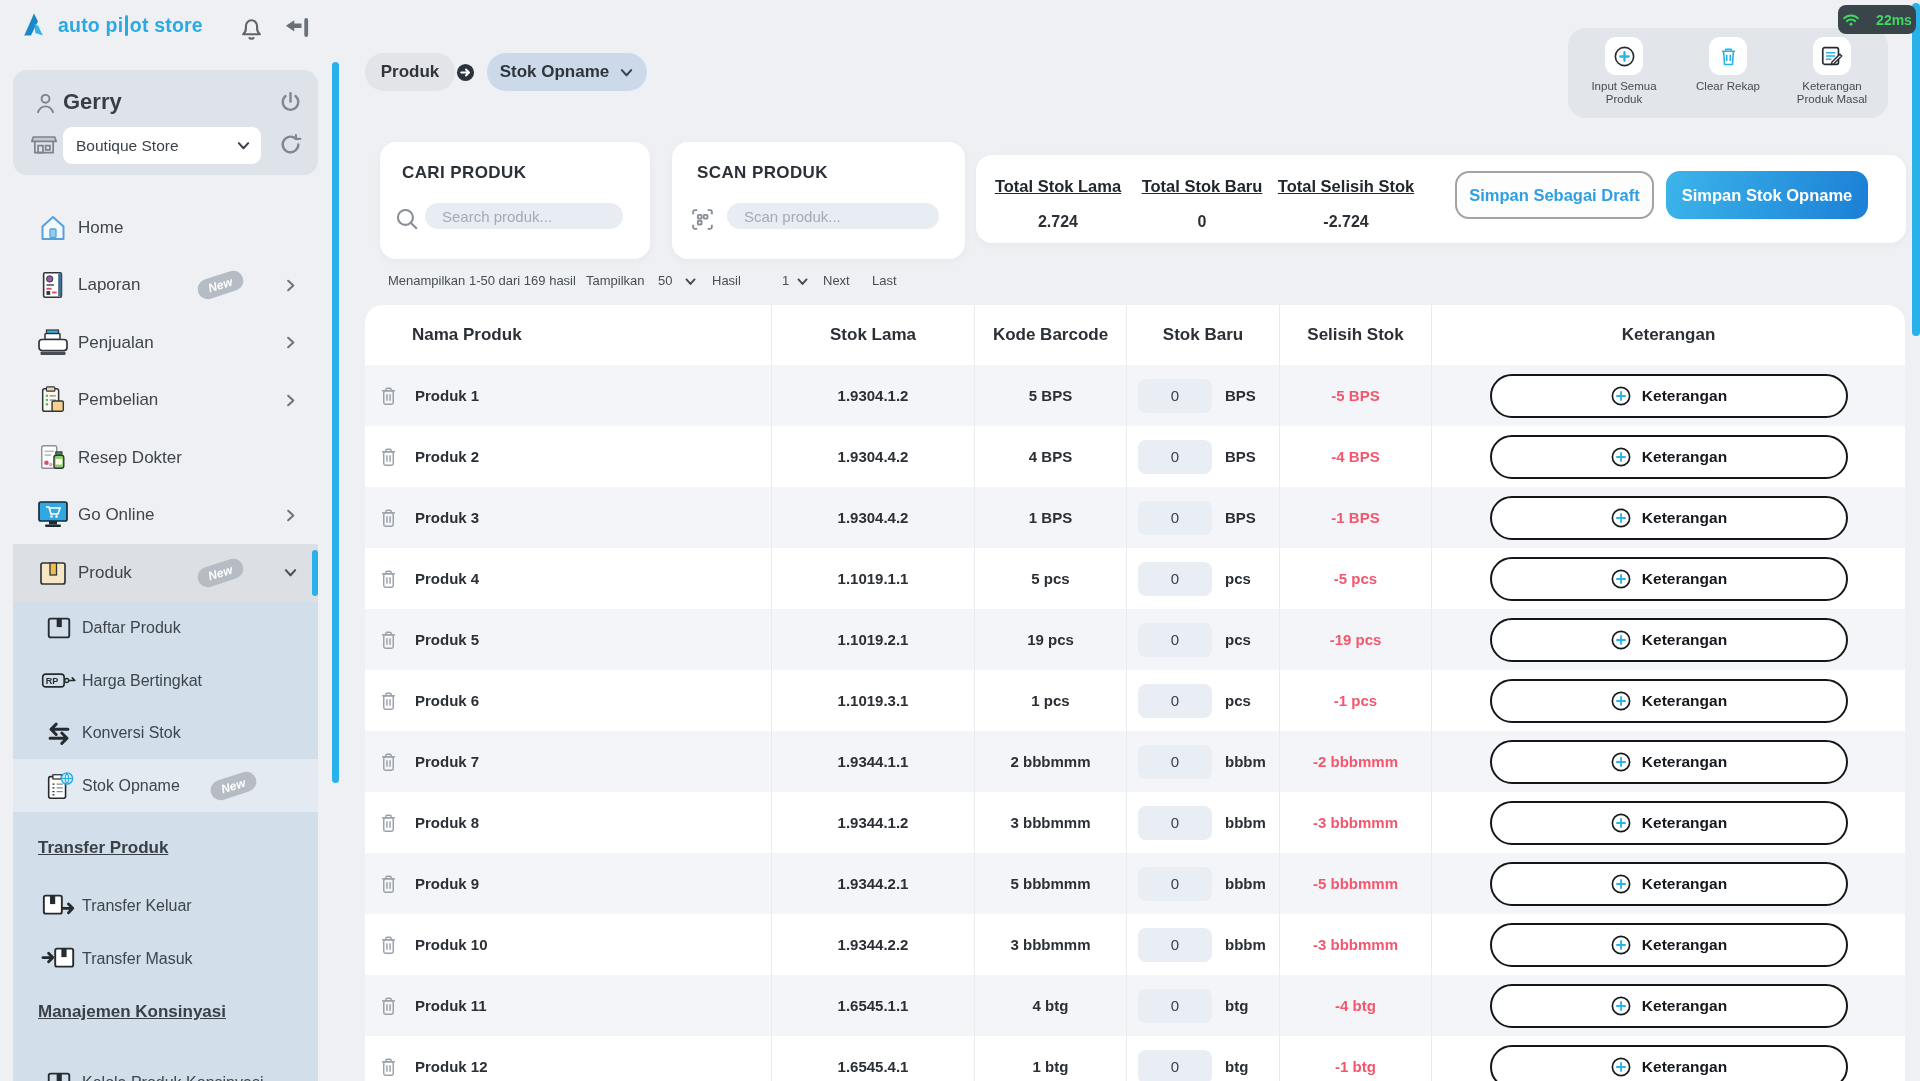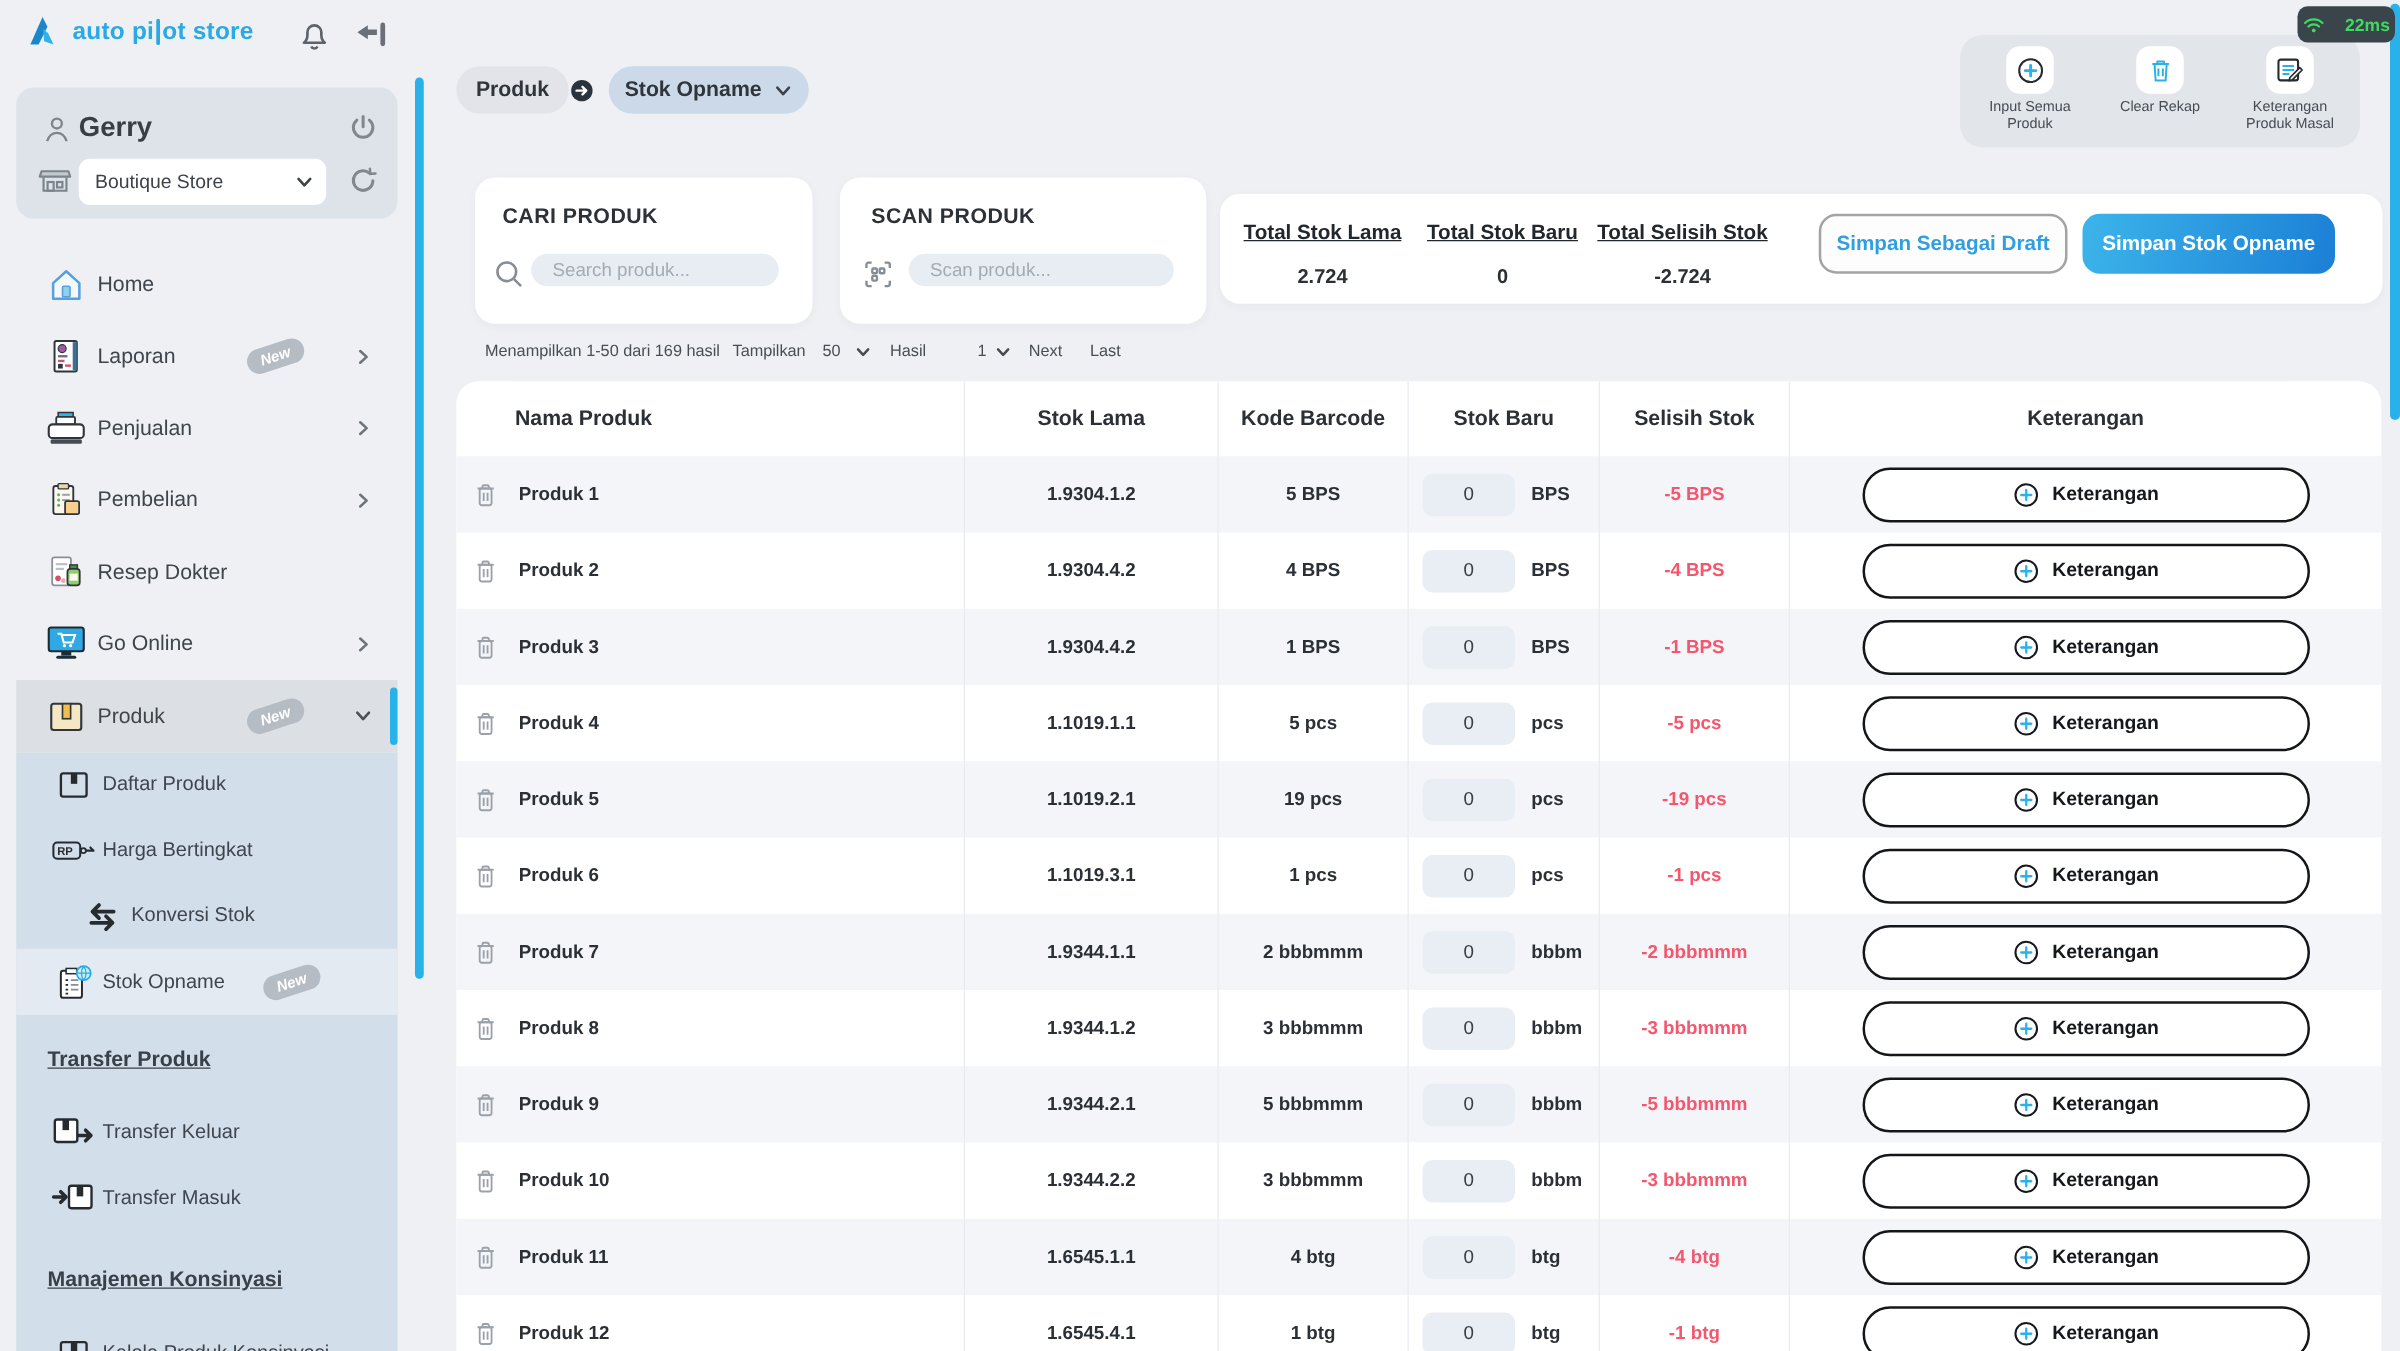--- a/index.html
+++ b/index.html
@@ -286,21 +286,21 @@
       <span class="ic">
         <svg width="42" height="27" viewBox="0 0 42 27">
           <rect x="2" y="6" width="25" height="15" rx="3.5" fill="none" stroke="#262b30" stroke-width="1.9"></rect>
           <text x="5.5" y="17.5" font-size="10.5" font-weight="bold" fill="#262b30" font-family="Liberation Sans, sans-serif">RP</text>
           <circle cx="30" cy="13.5" r="2.3" fill="none" stroke="#262b30" stroke-width="1.6"></circle>
           <path d="M32.5 13.5h7m0 0-3-3" stroke="#262b30" stroke-width="1.9" fill="none" stroke-linecap="round"></path>
         </svg>
       </span>
       <span class="lb">Harga Bertingkat</span>
     </div>
-    <div class="sub-item" style="top: 105px; margin-left: 23px;">
+    <div class="sub-item" style="top: 105px;">
       <span class="ic">
         <svg width="32" height="27" viewBox="0 0 34 28">
           <path d="M26.5 9.5h-18m0 0 5.5-5.5M8.5 9.5 14 15" stroke="#262b30" stroke-width="3.2" fill="none" stroke-linecap="round" stroke-linejoin="round"></path>
           <path d="M7.5 19h18m0 0L20 13.5m5.5 5.5L20 24.5" stroke="#262b30" stroke-width="3.2" fill="none" stroke-linecap="round" stroke-linejoin="round"></path>
         </svg>
       </span>
       <span class="lb">Konversi Stok</span>
     </div>
     <div class="sub-item active" style="top: 157.5px;">
       <span class="ic">
@@ -330,21 +330,21 @@
     <div class="sub-item" style="top: 331px;">
       <span class="ic">
         <svg width="38" height="28" viewBox="0 0 38 28">
           <rect x="15" y="3" width="19" height="19" rx="2" fill="#fff" stroke="#262b30" stroke-width="2"></rect>
           <rect x="21.5" y="3" width="5.5" height="9" fill="#262b30"></rect>
           <path d="M2 12.5h10.5m0 0L8 8m4.5 4.5L8 17" stroke="#262b30" stroke-width="3" fill="none" stroke-linecap="round" stroke-linejoin="round"></path>
         </svg>
       </span>
       <span class="lb">Transfer Masuk</span>
     </div>
-    <div class="sub-heading" style="top: 412px; text-align: right;">Manajemen Konsinyasi</div>
+    <div class="sub-heading" style="top: 400px; text-align: right;">Manajemen Konsinyasi</div>
     <div class="sub-item" style="top: 455px;">
       <span class="ic">
         <svg width="28" height="28" viewBox="0 0 30 30">
           <rect x="4" y="5" width="22" height="20" rx="2" fill="none" stroke="#262b30" stroke-width="2"></rect>
           <rect x="12.5" y="5" width="5.5" height="9" fill="#262b30"></rect>
         </svg>
       </span>
       <span class="lb">Kelola Produk Konsinyasi</span>
     </div>
   </div>

